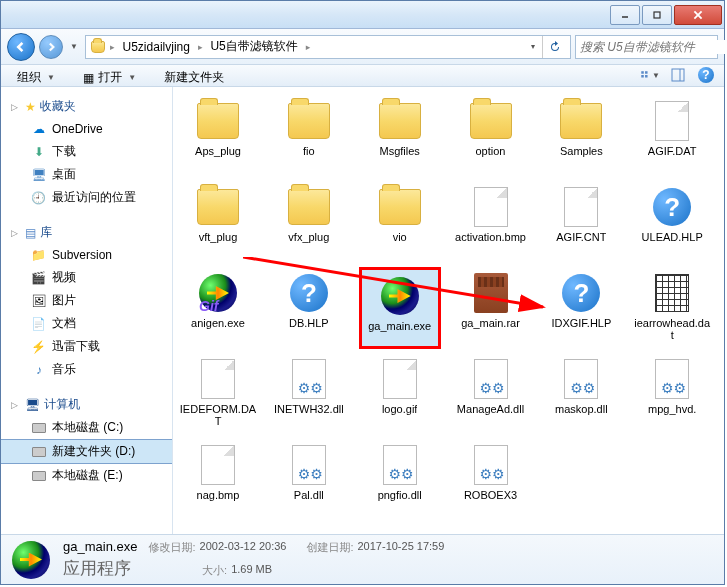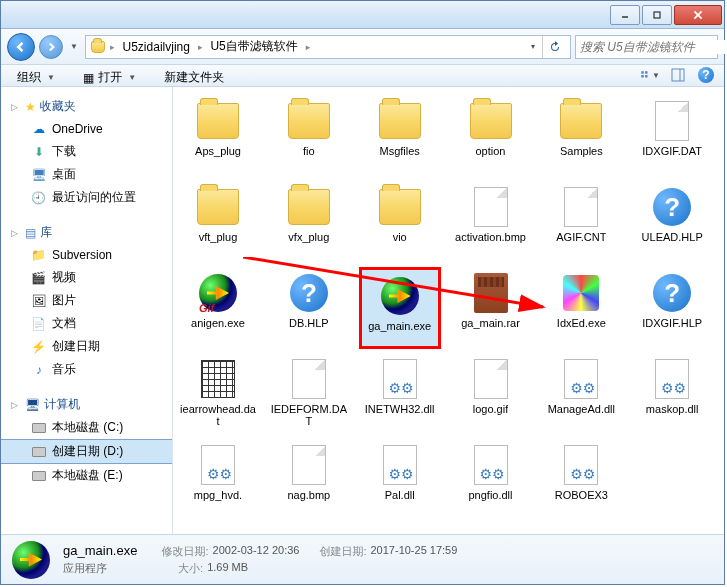--- a/index.html
+++ b/index.html
@@ -58,42 +58,42 @@
 .red-box { border: 3px solid #ff0000 !important; background: #cde6f7; }
 
 
 .arrow { position: absolute; top: 170px; left: 70px; width: 320px; height: 60px; pointer-events: none; z-index: 10; }
 
 
 .detailsbar { height: 50px; background: linear-gradient(to bottom, #f4f8fc, #e8f1fa); border-top: 1px solid #c8d8e8; display: flex; align-items: center; padding: 4px 10px; font-size: 11px; gap: 12px; }
 .details-icon { width: 40px; height: 40px; display: flex; align-items: center; justify-content: center; }
 .details-text { display: flex; flex-direction: column; gap: 2px; }
 .details-title { font-size: 13px; }
-.details-sub { color: #666; font-size: 11px; font-family: Liberation Serif, serif; }
+.details-sub { color: #666; font-size: 17px; font-family: Liberation Serif, serif; }
 .details-meta { display: flex; gap: 20px; color: #555; }
 .meta-pair { display: flex; gap: 4px; }
 .meta-label { color: #888; }
 
 
 .folder-ico { width: 42px; height: 36px; background: linear-gradient(to bottom, #fce89a 0%, #f8d86a 50%, #f4c850 100%); border-radius: 2px 2px 4px 4px; position: relative; border: 1px solid #d8b040; }
 .folder-ico::before { content: ''; position: absolute; top: -6px; left: 2px; width: 16px; height: 6px; background: #f8d86a; border-radius: 3px 3px 0 0; border: 1px solid #d8b040; border-bottom: none; }
 .folder-ico.small { width: 14px; height: 12px; }
 .folder-ico.small::before { top: -4px; width: 7px; height: 4px; left: 1px; }
 .file-ico { width: 34px; height: 40px; background: #fff; border: 1px solid #bbb; position: relative; }
 .file-ico::before { content: ''; position: absolute; top: 0; right: 0; width: 10px; height: 10px; background: linear-gradient(135deg, #fff 50%, #ddd 50%); }
 .exe-ball { width: 38px; height: 38px; border-radius: 50%; background: radial-gradient(circle at 30% 30%, #6fff6f, #1a8c1a 40%, #00006a 55%, #1a1a8c 70%, #0a0a4a); position: relative; }
 .exe-ball::after { content: ''; position: absolute; top: 12px; left: 8px; width: 22px; height: 14px; background: linear-gradient(90deg, #ff0, #f80, #ff0); clip-path: polygon(0 40%, 40% 40%, 40% 0, 100% 50%, 40% 100%, 40% 60%, 0 60%); }
 .help-ico { width: 38px; height: 38px; border-radius: 50%; background: radial-gradient(circle at 30% 30%, #6fb8ff, #1a72c8); color: #fff; display: flex; align-items: center; justify-content: center; font-size: 26px; font-weight: bold; }
 .dll-ico { width: 34px; height: 40px; background: #fff; border: 1px solid #bbb; position: relative; display: flex; align-items: center; justify-content: center; }
 .dll-ico .gears { position: absolute; bottom: 2px; right: 2px; font-size: 14px; color: #4080c0; }
 .rar-ico { width: 34px; height: 40px; background: linear-gradient(to bottom, #a85a3a 0%, #8a4020 100%); border-radius: 2px; position: relative; }
 .rar-ico::before { content: ''; position: absolute; top: 4px; left: 4px; right: 4px; height: 10px; background: repeating-linear-gradient(90deg, #6a3018 0 3px, #8a4020 3px 6px); }
 .grid-ico { width: 34px; height: 38px; background: #fff; border: 1px solid #333; background-image: linear-gradient(#333 1px, transparent 1px), linear-gradient(90deg, #333 1px, transparent 1px); background-size: 6px 6px; }
 .colorful-ico { width: 36px; height: 36px; background: conic-gradient(#f44, #4f4, #44f, #ff4, #f4f, #4ff, #f44); border-radius: 4px; }
-.gif-txt { position: absolute; bottom: -2px; left: 0; font-size: 11px; color: #b91c1c; font-style: italic; font-weight: bold; }
+.gif-txt { position: absolute; bottom: -2px; left: 0; font-size: 14px; color: #8b5cf6; font-style: italic; font-weight: bold; }
 
 .disk-ico { width: 14px; height: 10px; background: #ccc; border: 1px solid #888; border-radius: 1px; }
 
 </style>
 </head>
 <body>
 
 <div class="window">
 
   <div class="titlebar">
@@ -234,21 +234,21 @@
         <div class="nav-item">
             <span class="nav-icon">🖼</span>
             <span>图片</span>
           </div>
         <div class="nav-item">
             <span class="nav-icon">📄</span>
             <span>文档</span>
           </div>
         <div class="nav-item">
             <span class="nav-icon">⚡</span>
-            <span>创建日期</span>
+            <span>迅雷下载</span>
           </div>
         <div class="nav-item">
             <span class="nav-icon" style="color:#4080c0">♪</span>
             <span>音乐</span>
           </div>
       </div>
       <div class="nav-group">
         <div class="nav-header">
             <span class="exp">▷</span>
             <span>🖥</span>
@@ -257,21 +257,21 @@
         <div class="nav-item">
             <span class="nav-icon">
               <span class="disk-ico"></span>
             </span>
             <span>本地磁盘 (C:)</span>
           </div>
         <div class="nav-item selected">
             <span class="nav-icon">
               <span class="disk-ico"></span>
             </span>
-            <span>创建日期 (D:)</span>
+            <span>新建文件夹 (D:)</span>
           </div>
         <div class="nav-item">
             <span class="nav-icon">
               <span class="disk-ico"></span>
             </span>
             <span>本地磁盘 (E:)</span>
           </div>
       </div>
     </div>
 
@@ -312,21 +312,21 @@
           <div class="file-item">
             <div class="file-icon">
               <div class="folder-ico"></div>
             </div>
             <div class="file-label">Samples</div>
           </div>
           <div class="file-item">
             <div class="file-icon">
               <div class="file-ico"></div>
             </div>
-            <div class="file-label">IDXGIF.DAT</div>
+            <div class="file-label">AGIF.DAT</div>
           </div>
           <div class="file-item">
             <div class="file-icon">
               <div class="folder-ico"></div>
             </div>
             <div class="file-label">vft_plug</div>
           </div>
           <div class="file-item">
             <div class="file-icon">
               <div class="folder-ico"></div>
@@ -379,26 +379,20 @@
             <div class="file-label">ga_main.exe</div>
           </div>
           <div class="file-item">
             <div class="file-icon">
               <div class="rar-ico"></div>
             </div>
             <div class="file-label">ga_main.rar</div>
           </div>
           <div class="file-item">
             <div class="file-icon">
-              <div class="colorful-ico"></div>
-            </div>
-            <div class="file-label">IdxEd.exe</div>
-          </div>
-          <div class="file-item">
-            <div class="file-icon">
               <div class="help-ico">?</div>
             </div>
             <div class="file-label">IDXGIF.HLP</div>
           </div>
           <div class="file-item">
             <div class="file-icon">
               <div class="grid-ico"></div>
             </div>
             <div class="file-label">iearrowhead.dat</div>
           </div>
@@ -479,21 +473,21 @@
         </div>
     </div>
   </div>
 
   <div class="detailsbar">
     <div class="details-icon">
         <div class="exe-ball"></div>
       </div>
     <div class="details-text">
       <div><span class="details-title">ga_main.exe</span>
-        <span class="details-meta" style="margin-left:21px;display:inline-flex">
+        <span class="details-meta" style="margin-left:8px;display:inline-flex">
           <span class="meta-pair">
               <span class="meta-label">修改日期:</span>
               <span>2002-03-12 20:36</span>
             </span>
           <span class="meta-pair">
               <span class="meta-label">创建日期:</span>
               <span>2017-10-25 17:59</span>
             </span>
         </span>
       </div>

